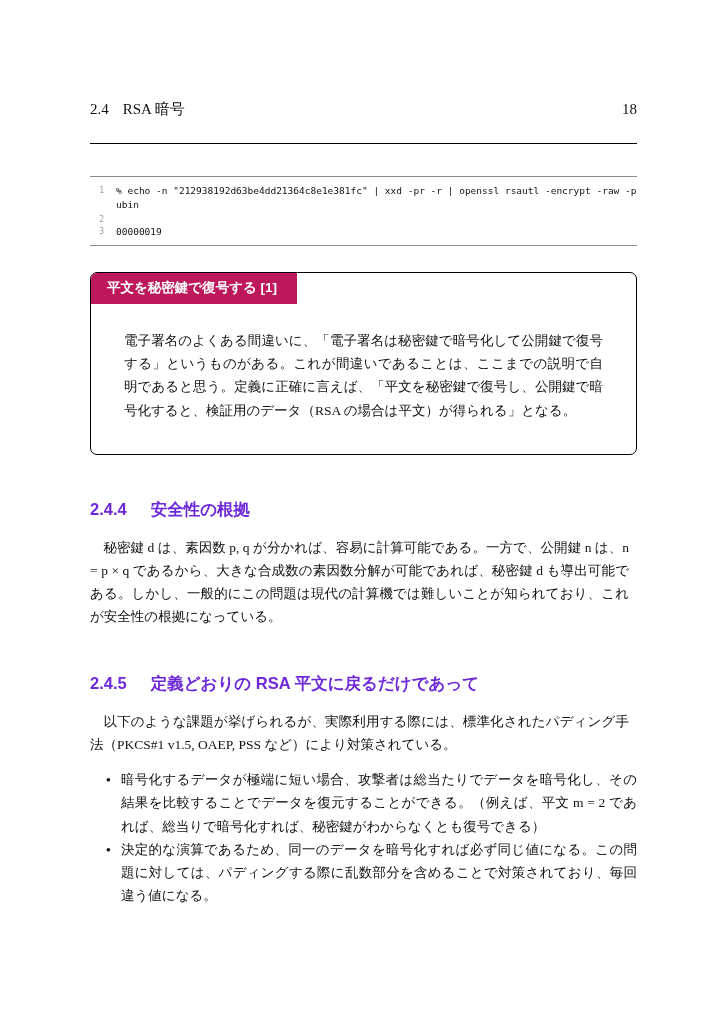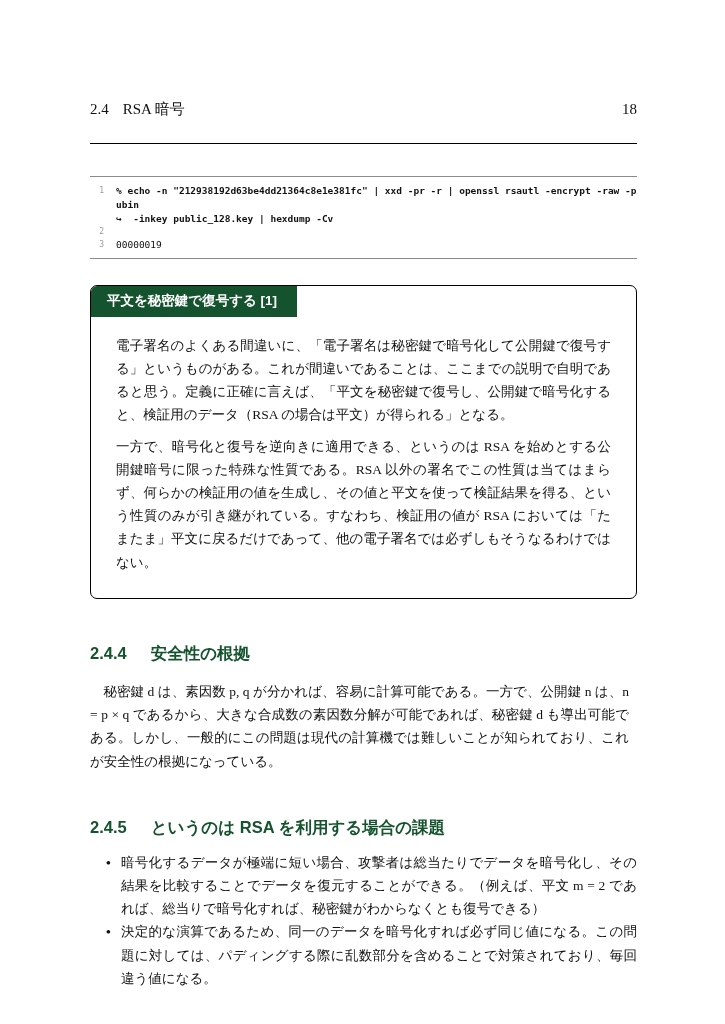--- a/index.html
+++ b/index.html
@@ -49,53 +49,53 @@
     margin-right: 12px;
     color: #9a9a9a;
     font-size: 8px;
     padding-top: 1px;
   }
   .code-line .code {
     white-space: pre-wrap;
     word-break: break-all;
     color: #111;
   }
-  .code-line.cmd .code { font-weight: bold; }
+  .code-line.cmd .code { font-weight: normal; }
 
   
   .callout {
     margin-top: 26px;
     border: 1.4px solid #000;
     border-radius: 7px;
     overflow: hidden;
   }
   .callout-title {
     display: inline-block;
-    background: #14532d;
+    background: #be185d;
     color: #fff;
     font-family: "Liberation Sans", "DejaVu Sans", sans-serif;
     font-weight: bold;
     font-size: 13.5px;
     padding: 6px 20px 7px 16px;
   }
   .callout-body {
     padding: 9px 17px 16px;
     font-size: 13.5px;
     line-height: 1.72;
     text-align: justify;
   }
-  .callout-body p { margin: 8px; }
+  .callout-body p { margin: 16px; }
 
   
   h2.section-heading {
     font-family: "Liberation Sans", "DejaVu Sans", sans-serif;
     font-size: 16.5px;
     font-weight: bold;
     margin: 44px 0 0 0;
-    color: #14532d;
+    color: #6d28d9;
   }
   h2.section-heading .sec-num { margin-right: 24px; }
 
   p.body-par {
     font-size: 13.5px;
     line-height: 1.72;
     text-align: justify;
     text-indent: 1em;
     margin: 15px 8px 0 0;
   }
@@ -134,49 +134,48 @@
     <span class="page-number">18</span>
   </header>
 
   <section class="code-block">
     <div class="code-line cmd">
       <span class="lineno">1</span>
       <span class="code">% echo -n "212938192d63be4dd21364c8e1e381fc" | xxd -pr -r | openssl rsautl -encrypt -raw -pubin</span>
     </div>
     <div class="code-line cmd">
       <span class="lineno"></span>
-      <span class="code">↪  -inkey public_128.key | hexdump -Cv</span>
     </div>
     <div class="code-line">
       <span class="lineno">2</span>
     </div>
     <div class="code-line">
       <span class="lineno">3</span>
       <span class="code">00000019</span>
     </div>
   </section>
 
   <section class="callout">
     <div>
       <span class="callout-title">平文を秘密鍵で復号する [1]</span>
     </div>
     <div class="callout-body">
       <p>電子署名のよくある間違いに、「電子署名は秘密鍵で暗号化して公開鍵で復号する」というものがある。これが間違いであることは、ここまでの説明で自明であると思う。定義に正確に言えば、「平文を秘密鍵で復号し、公開鍵で暗号化すると、検証用のデータ（RSA の場合は平文）が得られる」となる。</p>
-      <p>一方で、暗号化と復号を逆向きに適用できる、というのは RSA を始めとする公開鍵暗号に限った特殊な性質である。RSA 以外の署名でこの性質は当てはまらず、何らかの検証用の値を生成し、その値と平文を使って検証結果を得る、という性質のみが引き継がれている。すなわち、検証用の値が RSA においては「たまたま」平文に戻るだけであって、他の電子署名では必ずしもそうなるわけではない。</p>
     </div>
   </section>
 
   <h2 class="section-heading">
     <span class="sec-num">2.4.4</span><span>安全性の根拠</span>
   </h2>
   <p class="body-par">秘密鍵 d は、素因数 p, q が分かれば、容易に計算可能である。一方で、公開鍵 n は、n = p × q であるから、大きな合成数の素因数分解が可能であれば、秘密鍵 d も導出可能である。しかし、一般的にこの問題は現代の計算機では難しいことが知られており、これが安全性の根拠になっている。</p>
 
   <h2 class="section-heading">
-    <span class="sec-num">2.4.5</span><span>というのは RSA を利用する場合の課題</span>
+    <span class="sec-num">2.4.5</span><span>定義どおりの RSA 平文に戻るだけであって</span>
   </h2>
+  <p class="body-par">以下のような課題が挙げられるが、実際利用する際には、標準化されたパディング手法（PKCS#1 v1.5, OAEP, PSS など）により対策されている。</p>
 
   <ul class="bullets">
     <li>
       <span class="bullet-mark">•</span>
       <span>暗号化するデータが極端に短い場合、攻撃者は総当たりでデータを暗号化し、その結果を比較することでデータを復元することができる。（例えば、平文 m = 2 であれば、総当りで暗号化すれば、秘密鍵がわからなくとも復号できる）</span>
     </li>
     <li>
       <span class="bullet-mark">•</span>
       <span>決定的な演算であるため、同一のデータを暗号化すれば必ず同じ値になる。この問題に対しては、パディングする際に乱数部分を含めることで対策されており、毎回違う値になる。</span>
     </li>

